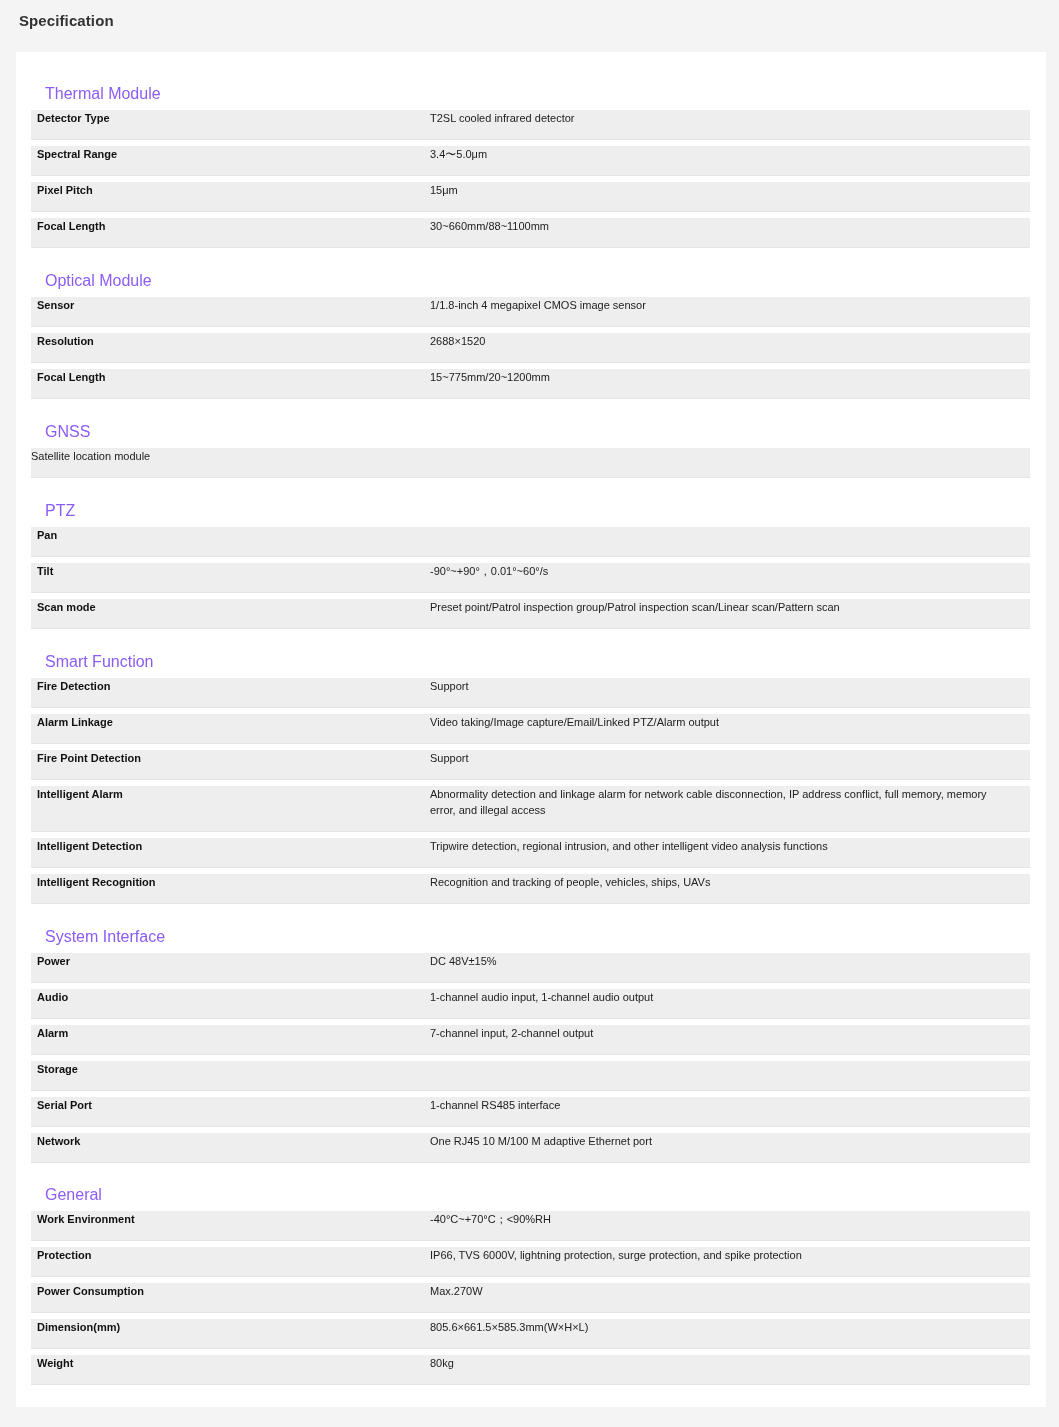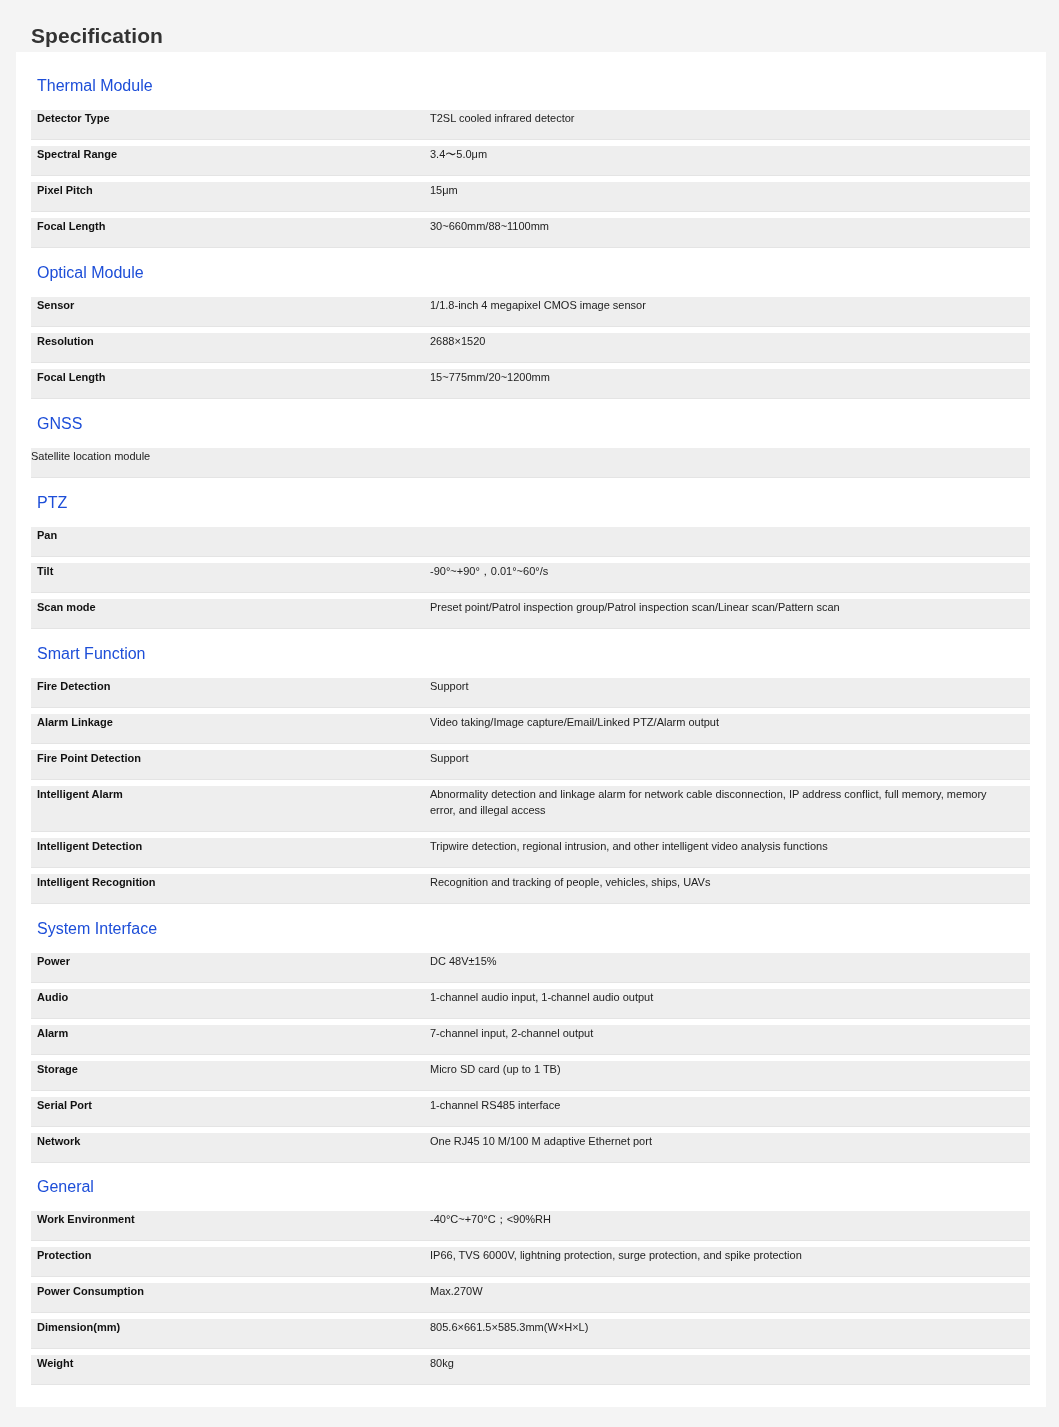--- a/index.html
+++ b/index.html
@@ -8,42 +8,42 @@
     min-height: 1427px;
     background: #f4f4f4;
     font-family: "Liberation Sans", "DejaVu Sans", sans-serif;
     color: #111;
     position: relative;
   }
   .page-title {
     position: absolute;
     left: 15px;
     top: 8px;
-    margin: 16px;
-    font-size: 21px;
+    margin: 4px;
+    font-size: 15px;
     font-weight: bold;
     color: #333;
     letter-spacing: 0.1px;
   }
   .card {
     position: absolute;
     left: 16px;
     top: 52px;
     width: 1030px;
     height: 1355px;
     background: #ffffff;
   }
   .sections { position: absolute; left: 0; top: 0; width: 100%; }
   .section-title {
     position: absolute;
     left: 21px;
-    margin: 0;
+    margin: 8px;
     font-size: 16px;
     font-weight: normal;
-    color: #1d4ed8;
+    color: #8b5cf6;
     line-height: 20px;
   }
   .row {
     position: absolute;
     left: 15px;
     width: 999px;
     background: #eeeeee;
     display: flex;
     font-size: 11px;
     line-height: 16px;
@@ -154,21 +154,20 @@
     <div class="row" style="top:937px;height:29px">
       <span class="label">Audio</span>
       <span class="value">1-channel audio input, 1-channel audio output</span>
     </div>
     <div class="row" style="top:973px;height:29px">
       <span class="label">Alarm</span>
       <span class="value">7-channel input, 2-channel output</span>
     </div>
     <div class="row" style="top:1009px;height:29px">
       <span class="label">Storage</span>
-      <span class="value">Micro SD card (up to 1 TB)</span>
     </div>
     <div class="row" style="top:1045px;height:29px">
       <span class="label">Serial Port</span>
       <span class="value">1-channel RS485 interface</span>
     </div>
     <div class="row" style="top:1081px;height:29px">
       <span class="label">Network</span>
       <span class="value">One RJ45 10 M/100 M adaptive Ethernet port</span>
     </div>
 

